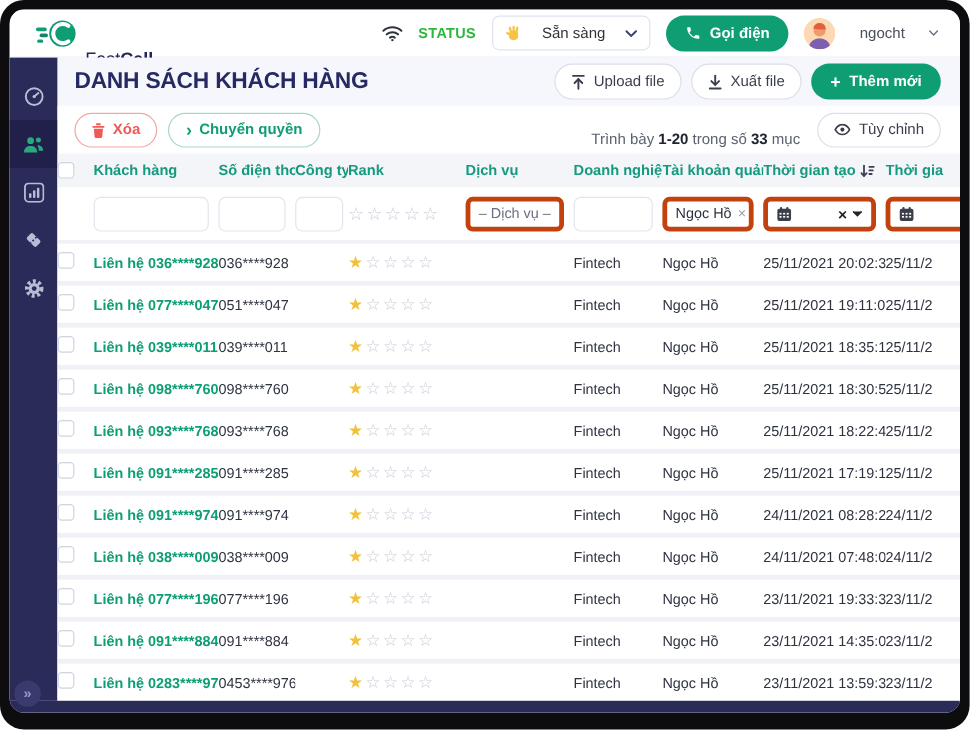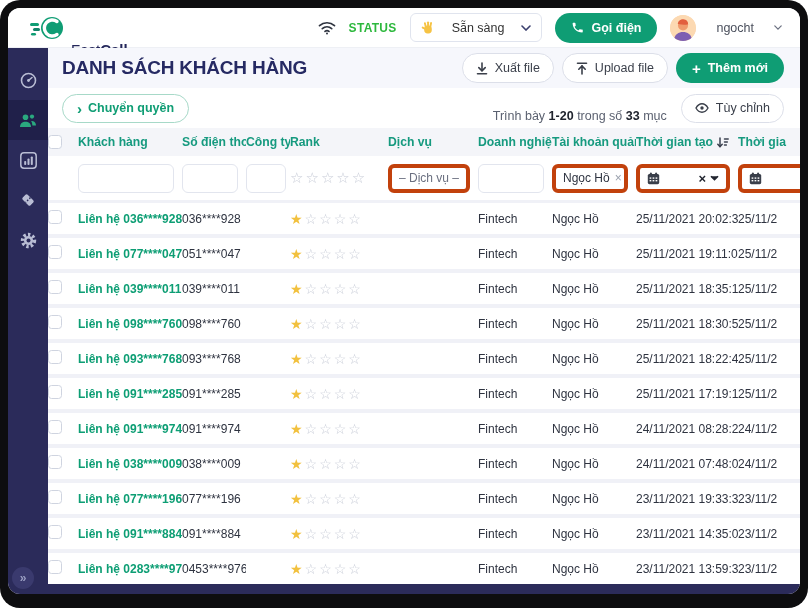--- a/index.html
+++ b/index.html
@@ -197,47 +197,57 @@
       </div>
     </div>
 
     <div class="main">
       <div class="title-row">
         <div class="page-title">DANH SÁCH KHÁCH HÀNG</div>
         <div class="title-actions">
           <button class="pill-white">
             <span>
               <svg width="12" height="13" viewBox="0 0 12 13" fill="none" stroke="#3a3f4a" stroke-width="1.6" stroke-linecap="round">
+                <line x1="1.5" y1="1.2" x2="10.5" y2="1.2"></line>
+                    <line x1="6" y1="12" x2="6" y2="4"></line>
+                    <path d="M2.8 7.2 L6 4 L9.2 7.2"></path>
+              </svg>
+            </span>
+            <span>Upload file</span>
+          </button>
+          <button class="pill-white">
+            <span>
+              <svg width="12" height="13" viewBox="0 0 12 13" fill="none" stroke="#3a3f4a" stroke-width="1.6" stroke-linecap="round">
                 <line x1="1.5" y1="11.8" x2="10.5" y2="11.8"></line>
                     <line x1="6" y1="1" x2="6" y2="8.5"></line>
                     <path d="M2.8 5.6 L6 8.8 L9.2 5.6"></path>
               </svg>
             </span>
             <span>Xuất file</span>
           </button>
-          <button class="pill-white">
-            <span>
-              <svg width="12" height="13" viewBox="0 0 12 13" fill="none" stroke="#3a3f4a" stroke-width="1.6" stroke-linecap="round">
-                <line x1="1.5" y1="1.2" x2="10.5" y2="1.2"></line>
-                    <line x1="6" y1="12" x2="6" y2="4"></line>
-                    <path d="M2.8 7.2 L6 4 L9.2 7.2"></path>
-              </svg>
-            </span>
-            <span>Upload file</span>
-          </button>
           <button class="pill-green">
             <span style="font-size:15px;font-weight:700;">+</span>
             <span>Thêm mới</span>
           </button>
         </div>
       </div>
 
       <div class="card">
         <div class="action-row">
           <div class="action-left">
+            <button class="pill-red">
+              <span>
+                <svg width="12" height="13" viewBox="0 0 12 13" fill="#ee5a55">
+                  <rect x="1" y="3" width="10" height="1.5" rx="0.7"></rect>
+                      <rect x="4" y="0.8" width="4" height="1.6" rx="0.8"></rect>
+                  <path d="M2.2 5.2 H9.8 L9.2 12 a1 1 0 0 1 -1 .9 H3.8 a1 1 0 0 1 -1 -.9 Z"></path>
+                </svg>
+              </span>
+              <span>Xóa</span>
+            </button>
             <button class="pill-teal">
               <span style="font-size:15px;font-weight:700;">›</span>
               <span>Chuyển quyền</span>
             </button>
           </div>
           <div class="action-right">
             <span class="summary">
               <span>Trình bày</span> <b>1-20</b>
               <span>trong số</span> <b>33</b>
               <span>mục</span>

